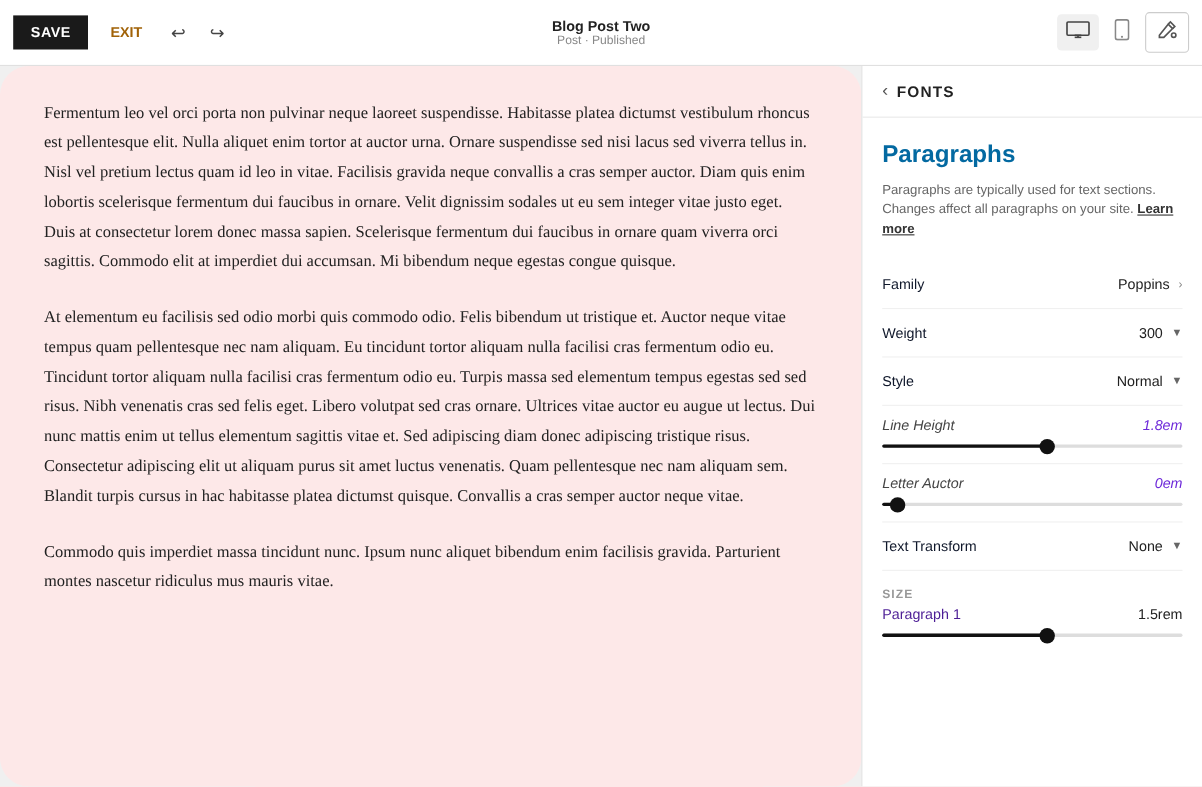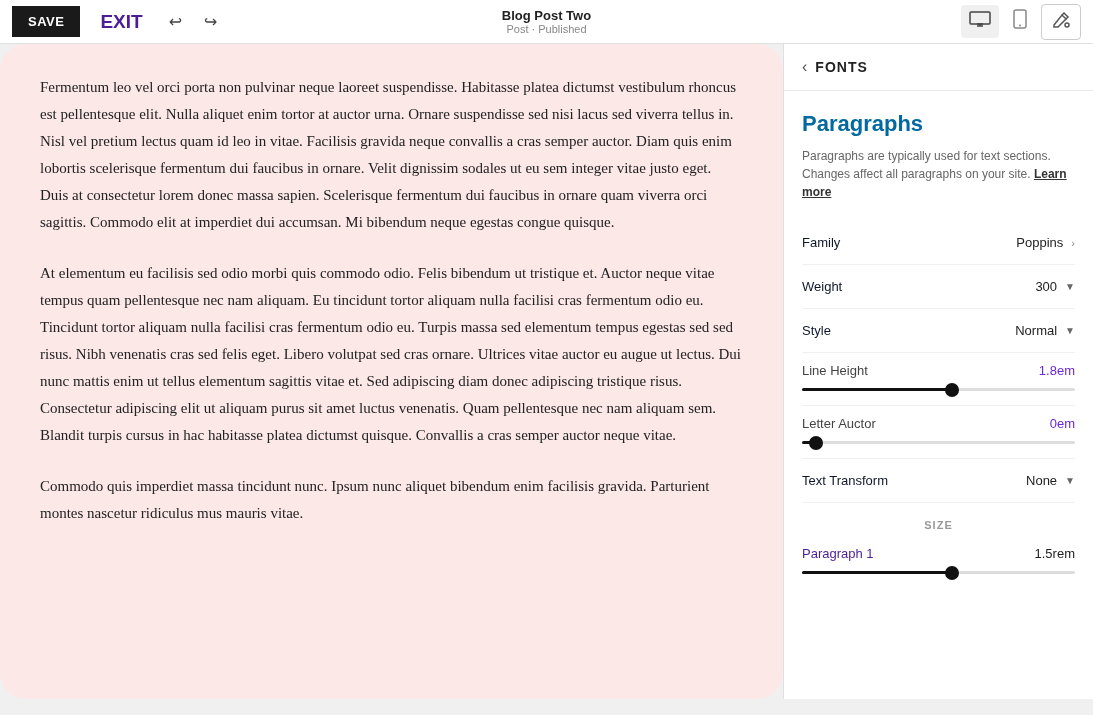--- a/index.html
+++ b/index.html
@@ -2,44 +2,44 @@
 <html><head>
   <meta charset="utf-8">
   <style>
     * { box-sizing: border-box; margin: 0; padding: 0; }
     body { font-family: 'Arial', sans-serif; width: 1093px; height: 715px; overflow: hidden; background: #f0f0f0; }
 
     
     .toolbar {
       display: flex;
       align-items: center;
-      height: 44px;
+      height: 60px;
       background: #fff;
       border-bottom: 1px solid #e0e0e0;
       padding: 0 12px;
       gap: 10px;
       position: relative;
     }
     .save-btn {
       background: #1a1a1a;
       color: #fff;
       border: none;
       padding: 8px 16px;
       font-size: 13px;
       font-weight: 700;
       cursor: pointer;
       letter-spacing: 0.5px;
     }
     .exit-btn {
       background: none;
       border: none;
-      font-size: 19px;
-      font-weight: 600;
-      cursor: pointer;
-      color: #4c1d95;
+      font-size: 13px;
+      font-weight: 600;
+      cursor: pointer;
+      color: #a16207;
       padding: 6px 10px;
     }
     .undo-btn, .redo-btn {
       background: none;
       border: none;
       cursor: pointer;
       color: #444;
       padding: 6px;
       font-size: 16px;
     }
@@ -193,20 +193,21 @@
     
     .slider-row {
       padding: 10px 0 14px 0;
       border-bottom: 1px solid #f0f0f0;
     }
     .slider-header {
       display: flex;
       justify-content: space-between;
       align-items: flex-start;
       margin-bottom: 10px;
+      font-style: italic;
     }
     .slider-label {
       font-size: 13px;
       color: #444;
     }
     .slider-val {
       font-size: 13px;
       color: #6d28d9;
       font-weight: 500;
     }
@@ -235,22 +236,21 @@
     
     .size-section {
       padding-top: 16px;
     }
     .size-label {
       font-size: 11px;
       font-weight: 600;
       color: #999;
       letter-spacing: 1px;
       text-transform: uppercase;
-      margin-bottom: 15px;
-      text-align: center;
+      margin-bottom: 4px;
     }
     .size-row {
       display: flex;
       justify-content: space-between;
       align-items: center;
       margin-bottom: 10px;
     }
     .size-name {
       font-size: 13px;
       color: #4c1d95;

